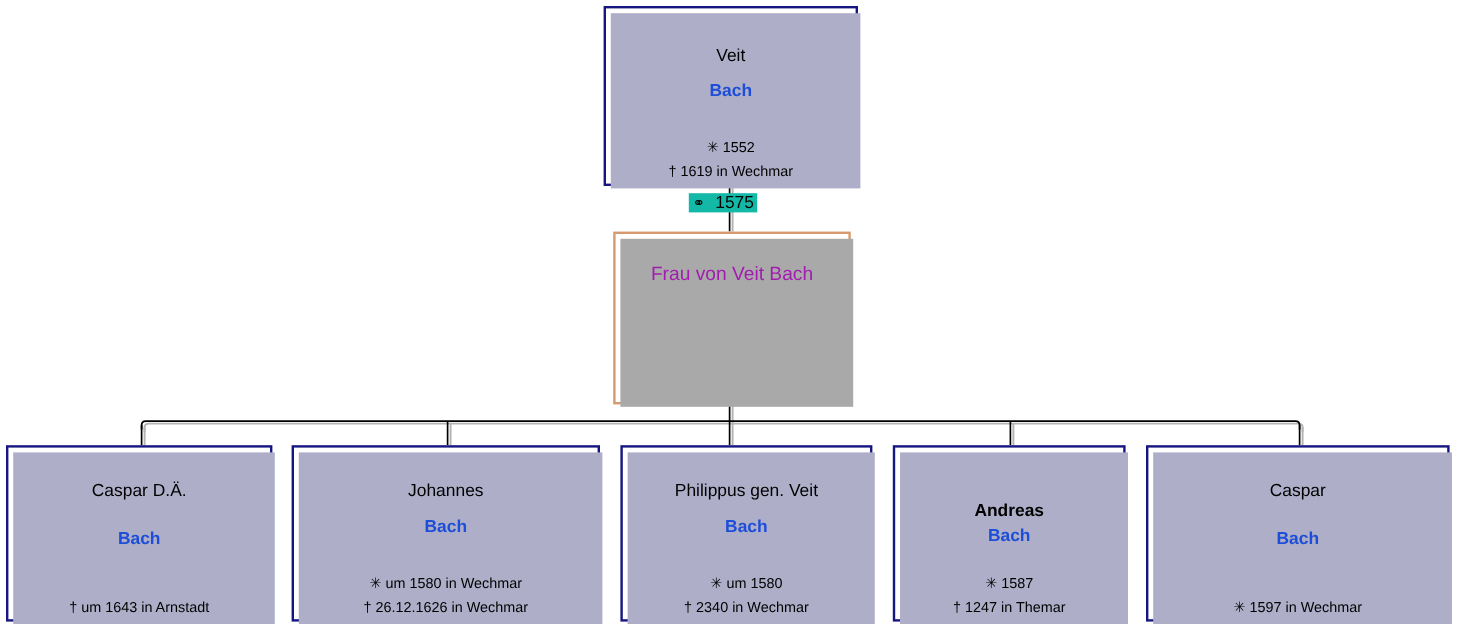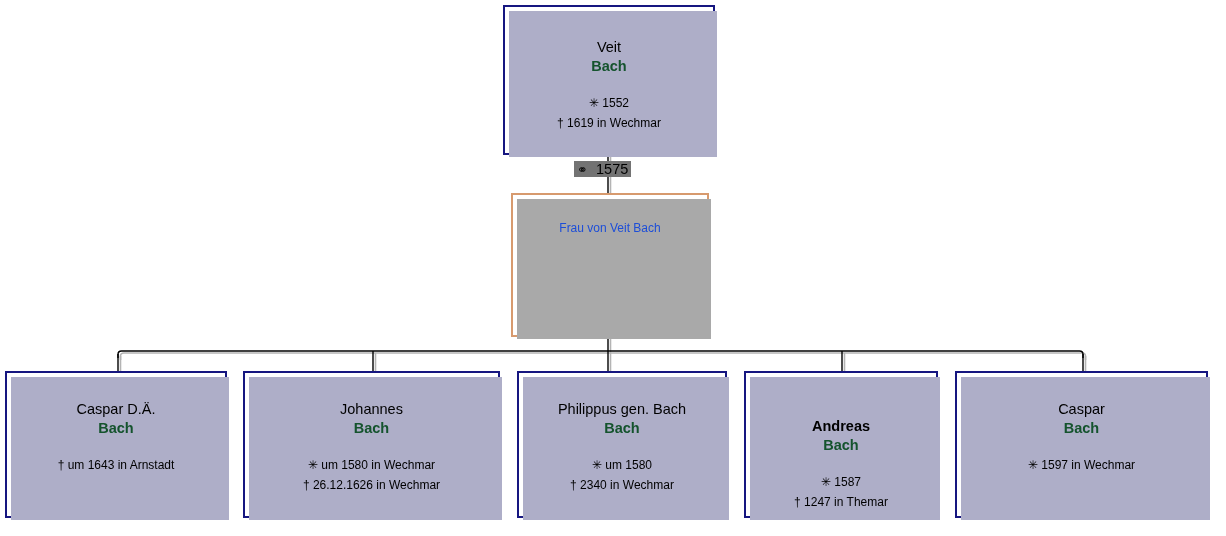--- a/index.html
+++ b/index.html
@@ -41,61 +41,61 @@
   }
   .node.union .shadow-layer {
     background: #a9a9a9;
   }
   .node-inner {
     position: relative;
     width: 100%;
     height: 100%;
     display: flex;
     flex-direction: column;
-    justify-content: flex-start;
+    justify-content: space-between;
     align-items: center;
     z-index: 1;
   }
   .given-name {
     font-size: 14.5px;
     color: #000000;
     line-height: 19px;
     white-space: nowrap;
   }
   .surname {
     font-size: 14.5px;
     font-weight: bold;
-    color: #14532d;
+    color: #1d4ed8;
     line-height: 19px;
     white-space: nowrap;
   }
   .dates {
     margin-top: 17px;
     font-size: 12px;
     color: #000000;
     line-height: 20px;
     white-space: nowrap;
   }
   .dates .ln {
     display: block;
   }
   .union-label {
-    font-size: 12px;
-    color: #1d4ed8;
+    font-size: 16px;
+    color: #a21caf;
     line-height: 19px;
     white-space: nowrap;
   }
   
   .marriage-label {
     position: absolute;
     z-index: 4;
     font-size: 14.5px;
     color: #000000;
     white-space: nowrap;
-    background: #737373;
+    background: #14b8a6;
     padding: 0 3px;
   }
   .marriage-label .rings {
     font-family: "DejaVu Sans", sans-serif;
     font-size: 12.5px;
     letter-spacing: 0.5px;
   }
   
   #links {
     position: absolute;
@@ -178,21 +178,21 @@
       <div class="dates">
         <span class="ln">✳ um 1580 in Wechmar</span>
         <span class="ln">†  26.12.1626 in Wechmar</span>
       </div>
     </div>
   </div>
 
   <div class="node person" style="left:517px; top:371px; width:210px; height:147px;">
     <div class="shadow-layer"></div>
     <div class="node-inner">
-      <div class="given-name" style="margin-top:27px;">Philippus gen. Bach</div>
+      <div class="given-name" style="margin-top:27px;">Philippus gen. Veit</div>
       <div class="surname">Bach</div>
       <div class="dates">
         <span class="ln">✳ um 1580</span>
         <span class="ln">†  2340 in Wechmar</span>
       </div>
     </div>
   </div>
 
   <div class="node person" style="left:744px; top:371px; width:194px; height:147px;">
     <div class="shadow-layer"></div>

